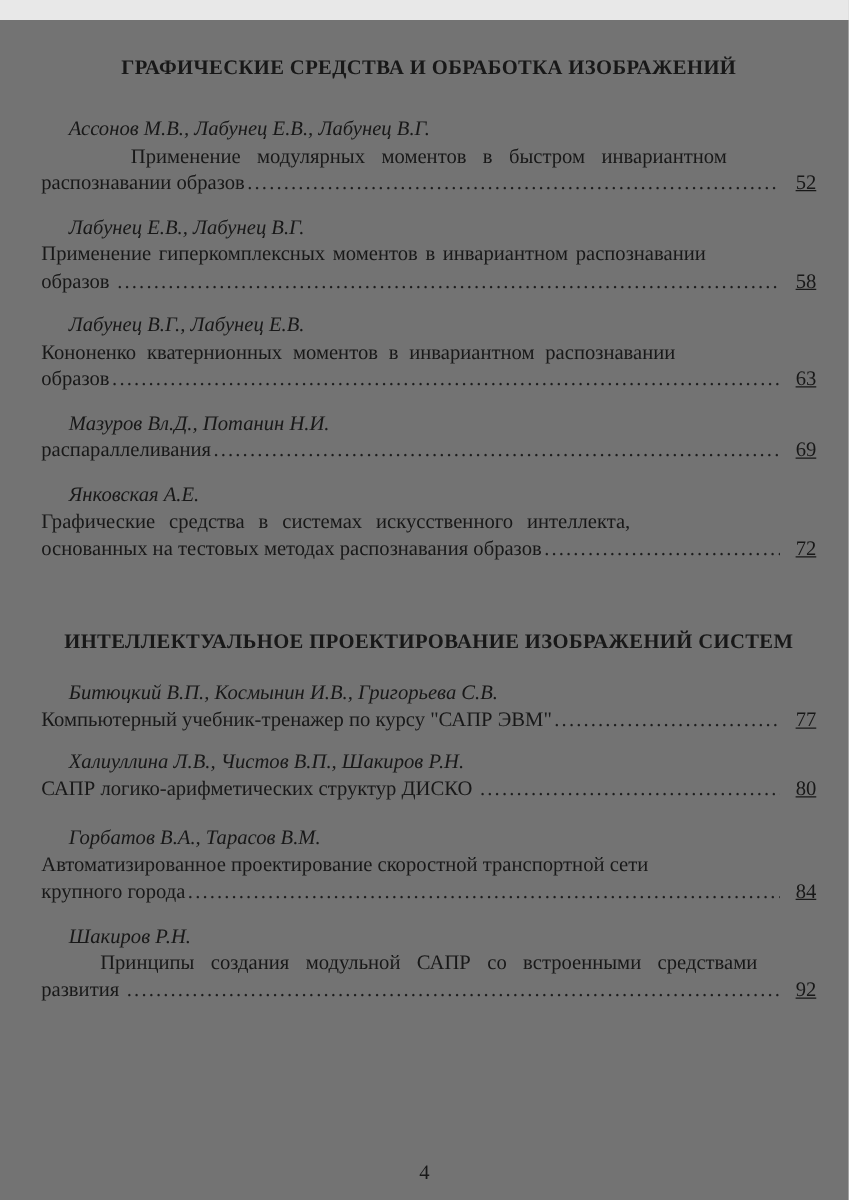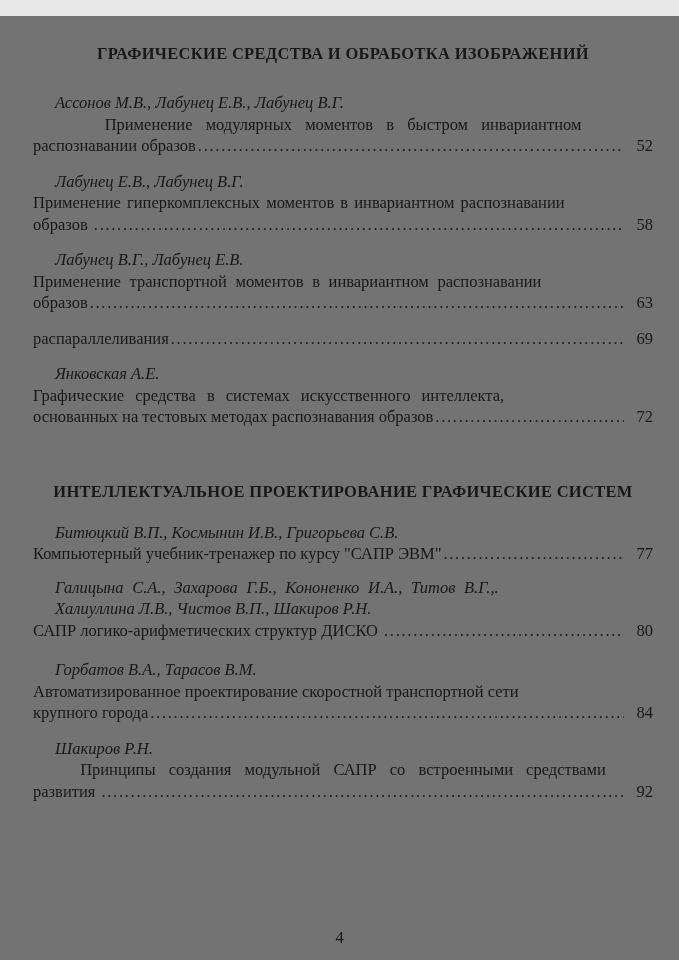--- a/index.html
+++ b/index.html
@@ -51,20 +51,21 @@
     overflow:hidden;
     white-space:nowrap;
     letter-spacing:1.7px;
     margin-left:2px;
     color:#1c1c1c;
   }
   .pagenum{
     flex:0 0 auto;
     padding-left:13px;
     text-align:right;
+    text-decoration:underline;
   }
   .footer{
     position:absolute;
     left:0;top:912px;
     width:679px;
     text-align:center;
     font-size:16.5px;
   }
 </style>
 </head>
@@ -89,59 +90,59 @@
     <div class="title-line ws1">Применение гиперкомплексных моментов в инвариантном распознавании</div>
     <div class="last-line">
       <span class="lead">образов </span>
       <span class="dots">............................................................................................................................................................................................................................</span>
       <span class="pagenum">58</span>
     </div>
   </div>
 
   <div class="entry mt14">
     <div class="authors-line">Лабунец В.Г., Лабунец Е.В.</div>
-    <div class="title-line ws4">Применение транспортной моментов в инвариантном распознавании</div>
+    <div class="title-line ws4">Кононенко кватернионных моментов в инвариантном распознавании</div>
     <div class="last-line">
       <span class="lead">образов</span>
       <span class="dots">............................................................................................................................................................................................................................</span>
       <span class="pagenum">63</span>
     </div>
   </div>
 
   <div class="entry mt14">
+    <div class="authors-line">Мазуров Вл.Д., Потанин Н.И.</div>
     <div class="last-line">
       <span class="lead">распараллеливания</span>
       <span class="dots">............................................................................................................................................................................................................................</span>
       <span class="pagenum">69</span>
     </div>
   </div>
 
   <div class="entry mt14">
     <div class="authors-line">Янковская А.Е.</div>
     <div class="title-line ws7">Графические средства в системах искусственного интеллекта,</div>
     <div class="last-line">
       <span class="lead">основанных на тестовых методах распознавания образов</span>
       <span class="dots">............................................................................................................................................................................................................................</span>
       <span class="pagenum">72</span>
     </div>
   </div>
 
-  <div class="section-heading h2">ИНТЕЛЛЕКТУАЛЬНОЕ ПРОЕКТИРОВАНИЕ ГРАФИЧЕСКИЕ СИСТЕМ</div>
+  <div class="section-heading h2">ИНТЕЛЛЕКТУАЛЬНОЕ ПРОЕКТИРОВАНИЕ ИЗОБРАЖЕНИЙ СИСТЕМ</div>
 
   <div class="entry">
     <div class="authors-line">Битюцкий В.П., Космынин И.В., Григорьева С.В.</div>
     <div class="last-line">
       <span class="lead">Компьютерный учебник-тренажер по курсу "САПР ЭВМ"</span>
       <span class="dots">............................................................................................................................................................................................................................</span>
       <span class="pagenum">77</span>
     </div>
   </div>
 
   <div class="entry mt12">
-    <div class="authors-line ws4">Галицына С.А., Захарова Г.Б., Кононенко И.А., Титов В.Г.,.</div>
     <div class="authors-line">Халиуллина Л.В., Чистов В.П., Шакиров Р.Н.</div>
     <div class="last-line">
       <span class="lead">САПР логико-арифметических структур ДИСКО </span>
       <span class="dots">............................................................................................................................................................................................................................</span>
       <span class="pagenum">80</span>
     </div>
   </div>
 
   <div class="entry mt18">
     <div class="authors-line">Горбатов В.А., Тарасов В.М.</div>

